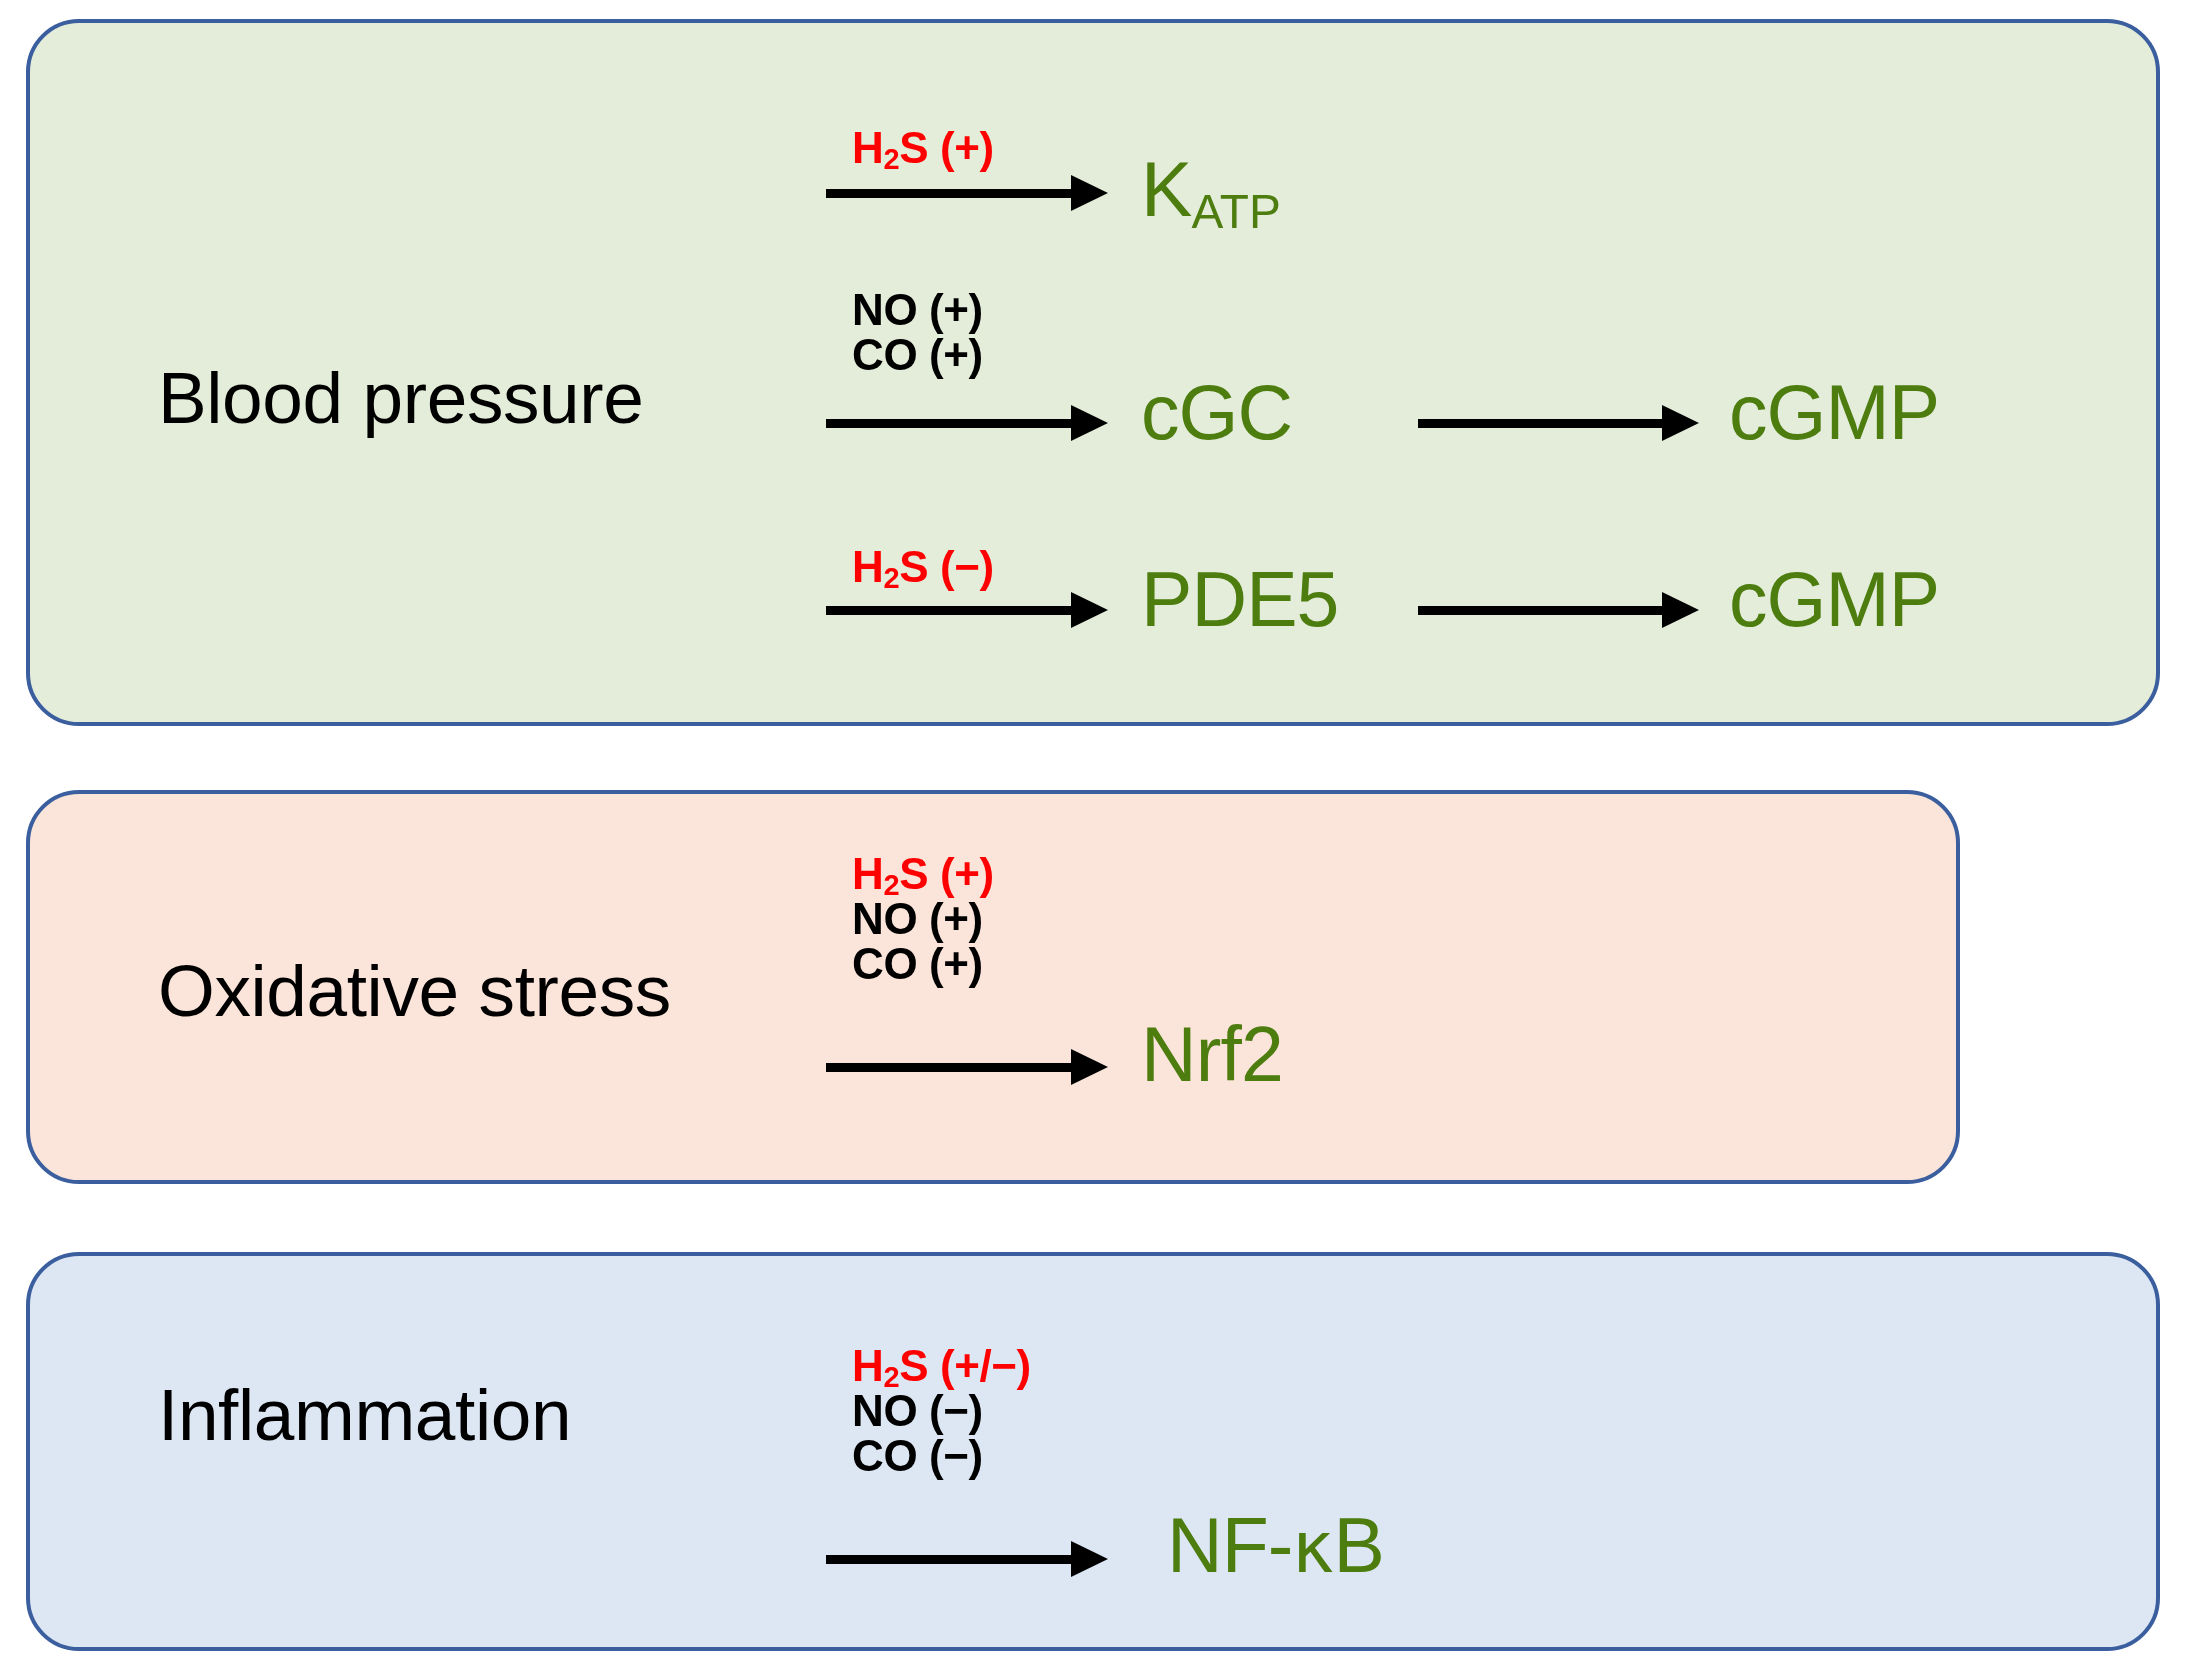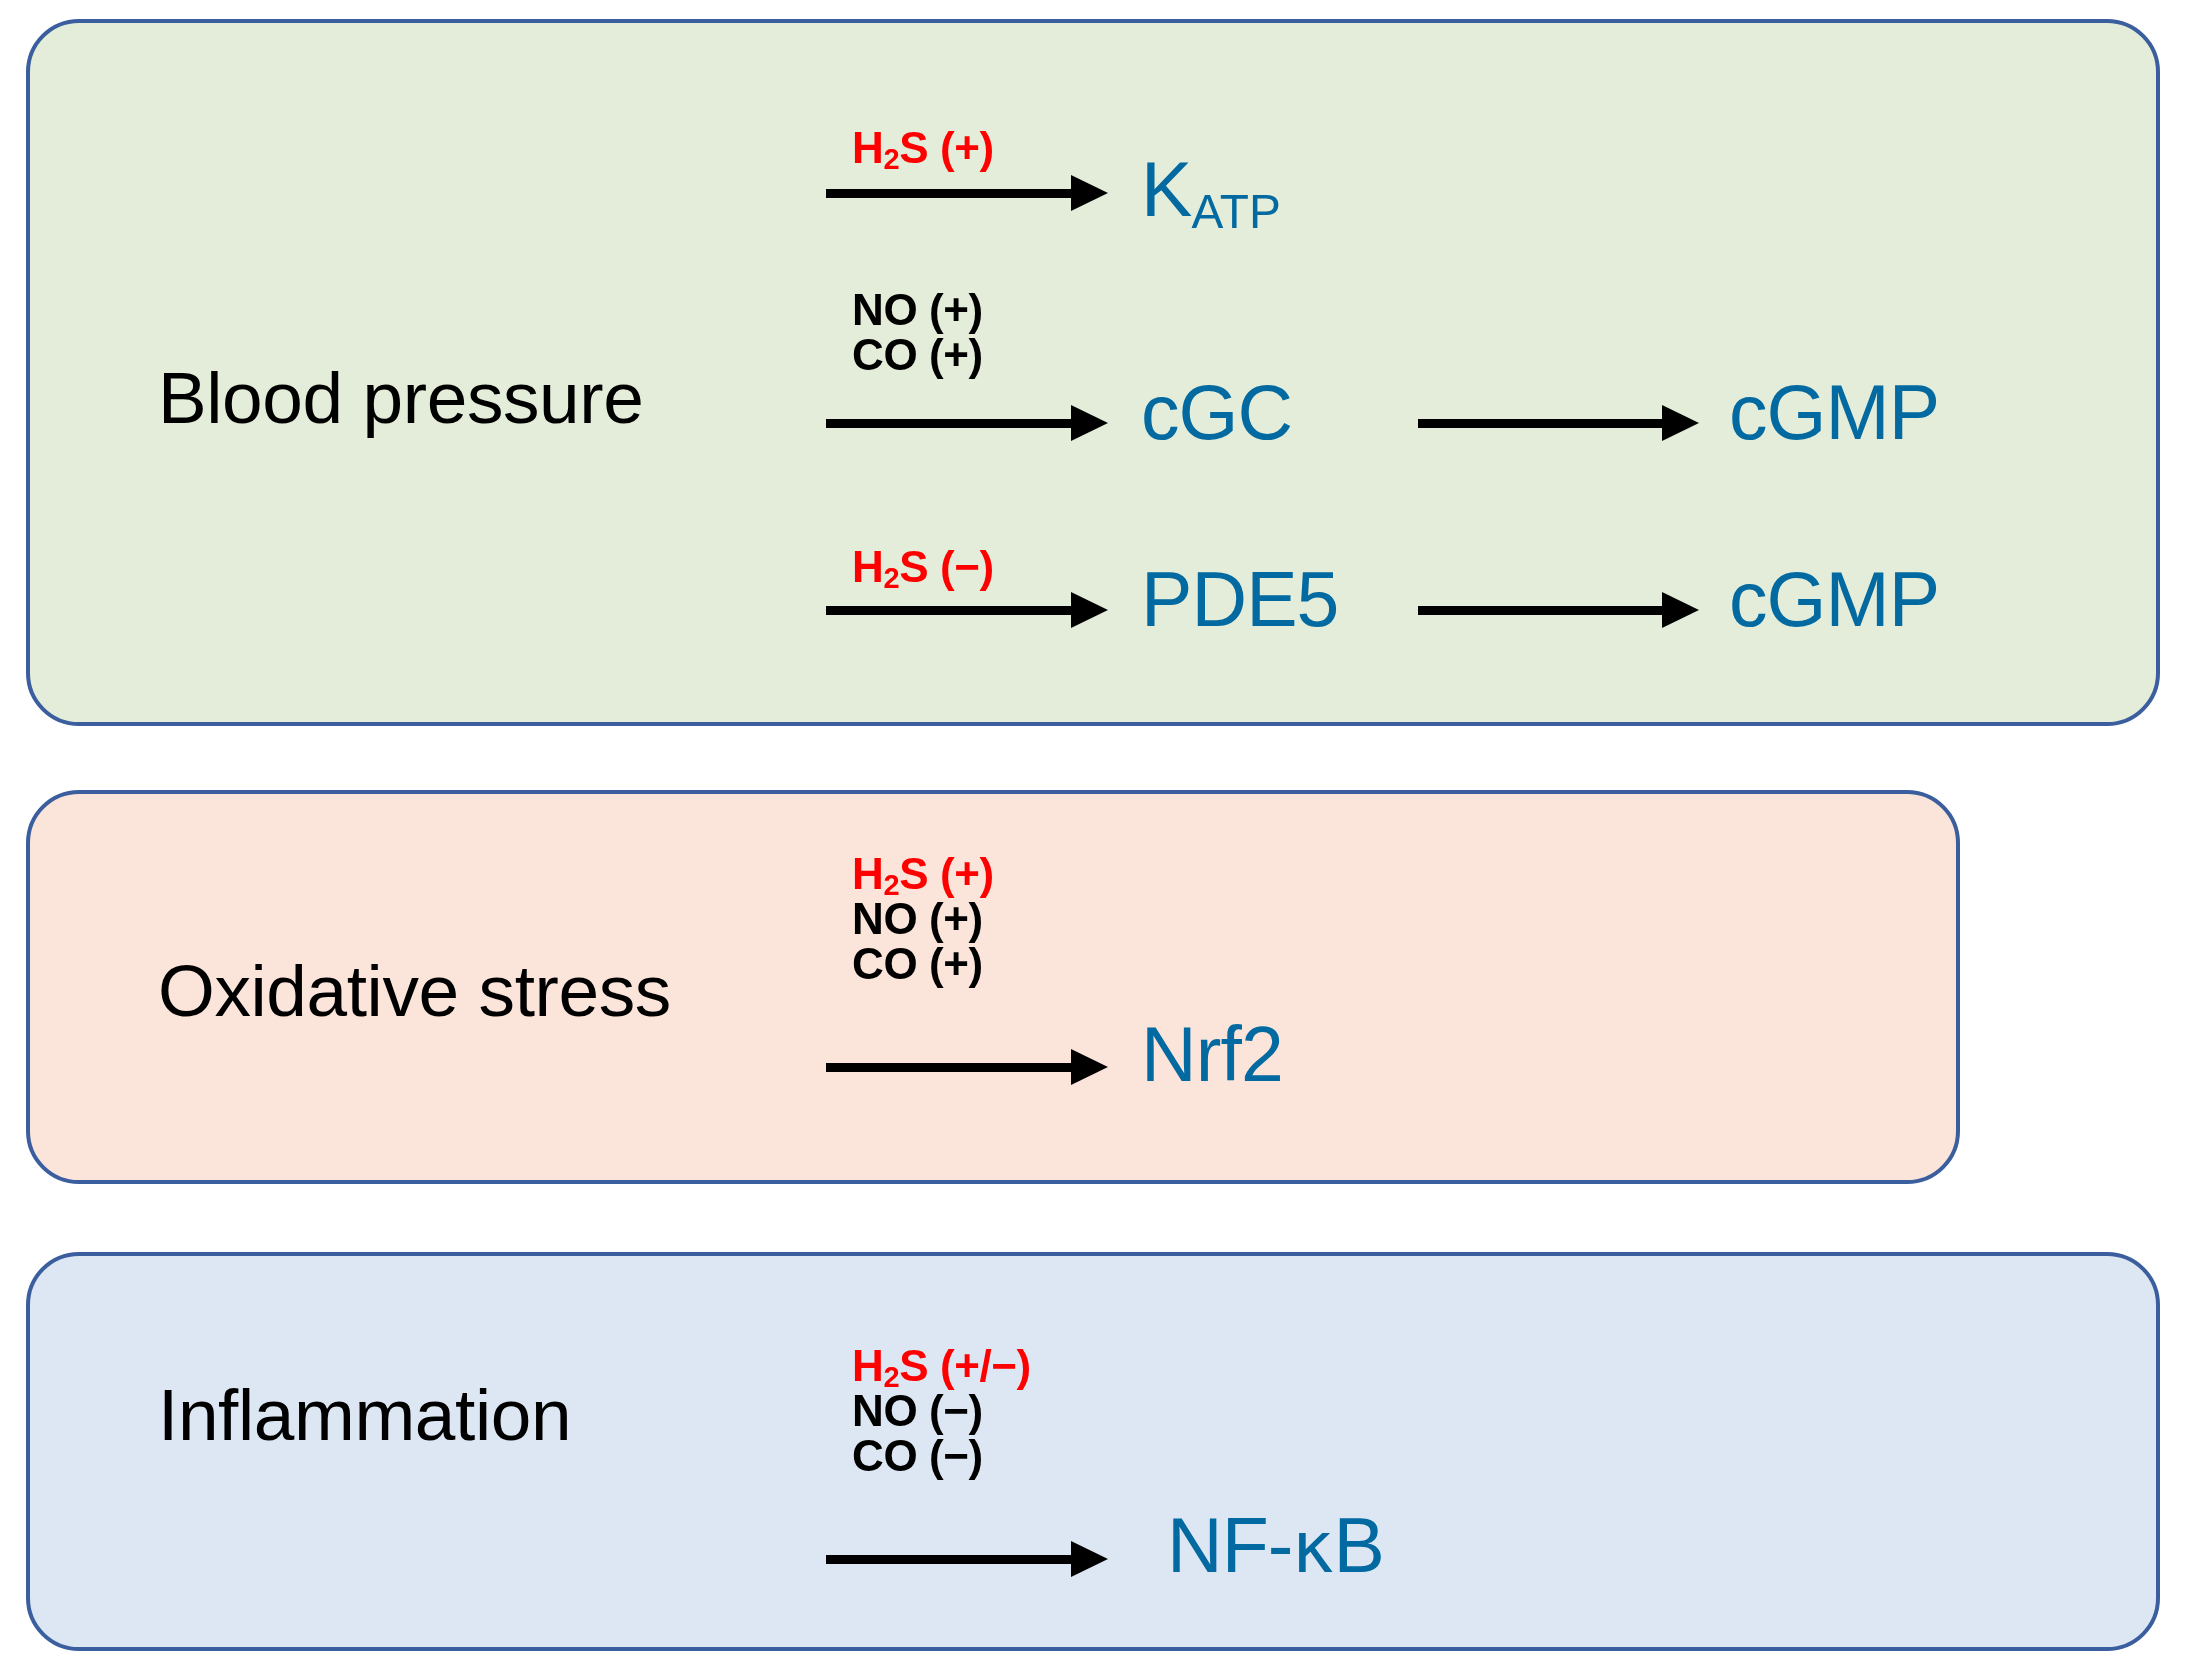--- a/index.html
+++ b/index.html
@@ -77,21 +77,21 @@
     border-top: 18px solid transparent;
     border-bottom: 18px solid transparent;
     border-left: 37px solid #000000;
   }
 
   .target {
     position: absolute;
     font-family: "Liberation Sans", sans-serif;
     font-weight: 400;
     font-size: 77px;
-    color: #0369a1;
+    color: #4d7c0f;
     white-space: nowrap;
     letter-spacing: -0.9px;
   }
   .target .sub {
     font-size: 0.62em;
     vertical-align: baseline;
     position: relative;
     top: 0.26em;
     letter-spacing: 0;
   }

